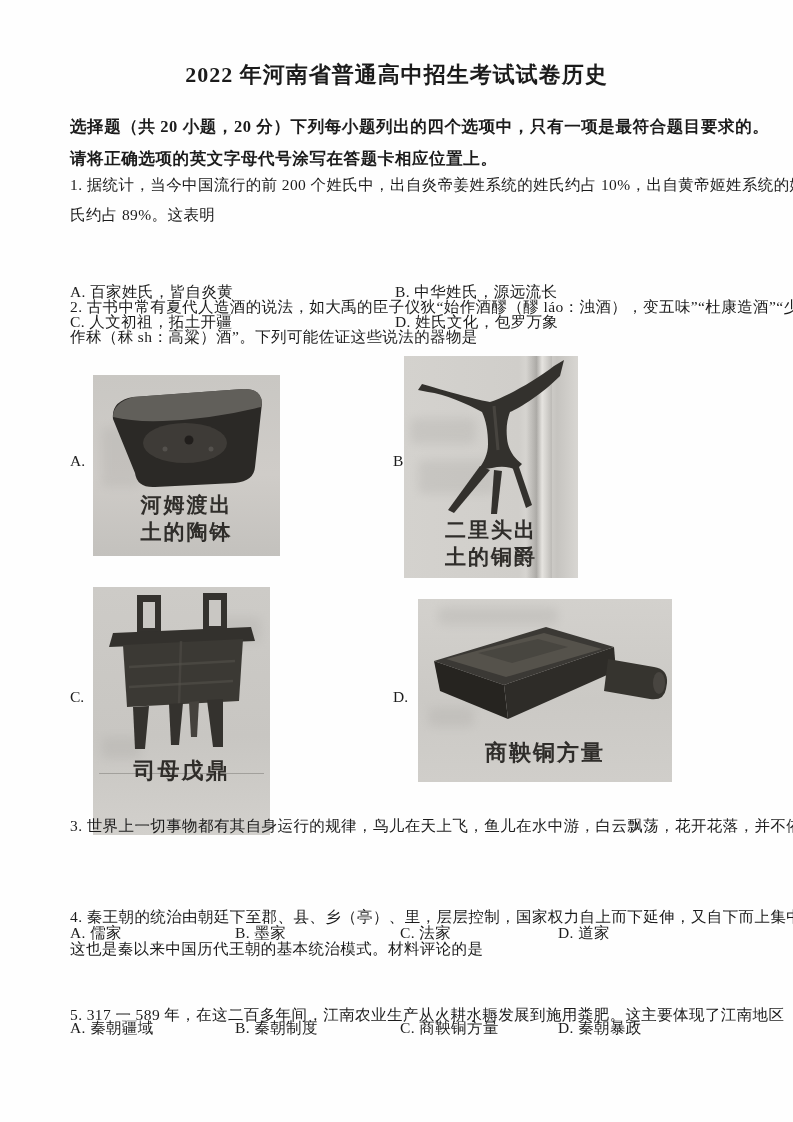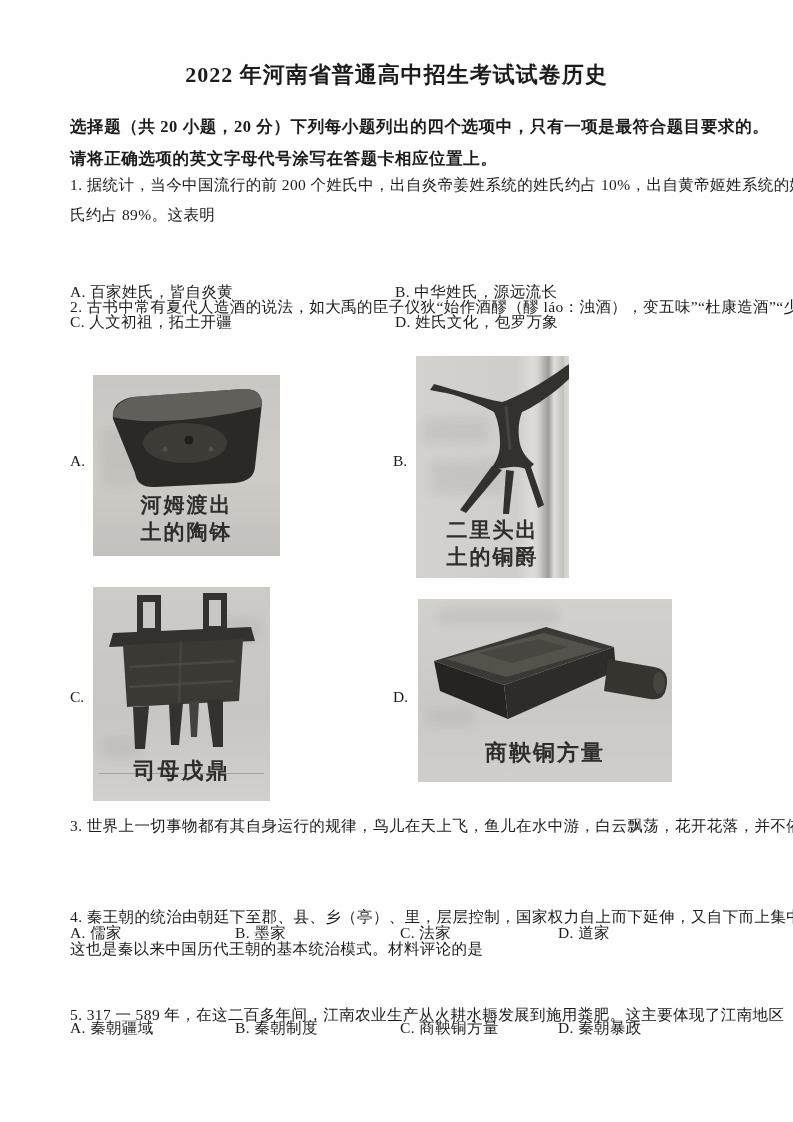--- a/index.html
+++ b/index.html
@@ -58,54 +58,55 @@
   <div class="line bold" style="top:137px">请将正确选项的英文字母代号涂写在答题卡相应位置上。</div>
 
   <div class="line" style="top:175px">1. 据统计，当今中国流行的前 200 个姓氏中，出自炎帝姜姓系统的姓氏约占 10%，出自黄帝姬姓系统的姓</div>
   <div class="line" style="top:205px">氏约占 89%。这表明</div>
   <div class="opt" style="left:70px;top:234px">A. 百家姓氏，皆自炎黄</div>
   <div class="opt" style="left:395px;top:234px">B. 中华姓氏，源远流长</div>
   <div class="opt" style="left:70px;top:264px">C. 人文初祖，拓土开疆</div>
   <div class="opt" style="left:395px;top:264px">D. 姓氏文化，包罗万象</div>
 
   <div class="line" style="top:297px">2. 古书中常有夏代人造酒的说法，如大禹的臣子仪狄“始作酒醪（醪 láo：浊酒），变五味”“杜康造酒”“少康</div>
+  <div class="line" style="top:327px">作秫（秫 sh：高粱）酒”。下列可能佐证这些说法的器物是</div>
 
   <div class="fig-label" style="left:70px;top:452px">A.</div>
   <div class="photo" id="photo-a" style="left:93px;top:375px;width:187px;height:181px">
     <div class="ghost" style="left:8px;top:52px;width:40px;height:60px"></div>
     <svg width="187" height="120" viewBox="0 0 187 120" style="top:4px">
       <path d="M20,40 Q18,22 40,18 L150,10 Q168,9 169,24 L162,88 Q161,102 142,104 L62,108 Q44,109 42,94 Z" fill="#2b2926"></path>
       <path d="M40,18 L150,10 Q168,9 169,24 L168,28 Q120,40 70,42 Q40,43 20,38 Q20,24 40,18 Z" fill="#6b6964" opacity="0.85"></path>
       <ellipse cx="92" cy="64" rx="42" ry="20" fill="#4b4843" opacity="0.6"></ellipse>
       <circle cx="96" cy="61" r="4.5" fill="#1e1c1a" opacity="0.9"></circle>
       <circle cx="72" cy="70" r="2.5" fill="#5a5752" opacity="0.8"></circle>
       <circle cx="118" cy="70" r="2.5" fill="#5a5752" opacity="0.8"></circle>
     </svg>
     <div class="caption" style="top:116px">河姆渡出</div>
     <div class="caption" style="top:143px">土的陶钵</div>
   </div>
 
   <div class="fig-label" style="left:393px;top:452px">B.</div>
-  <div class="photo" id="photo-b" style="left:416px;top:356px;width:153px;height:222px">
+  <div class="photo" id="photo-b" style="left:404px;top:356px;width:174px;height:222px">
     <div class="ghost" style="left:6px;top:62px;width:66px;height:26px"></div>
     <div class="ghost" style="left:14px;top:104px;width:78px;height:34px"></div>
     <div class="fold" style="left:122px"></div>
     <svg width="183" height="160" viewBox="0 0 183 160" style="top:2px">
       <path d="M18,26 C52,36 74,42 86,44 C104,38 132,22 150,8 L160,2 L156,18 C138,36 116,50 106,54 C103,62 102,70 103,80 C104,92 110,100 118,106 L112,112 C104,108 96,108 88,110 L74,112 C80,104 84,96 84,86 C84,74 82,62 78,54 C64,46 40,36 24,34 L14,32 Z" fill="#33312d"></path>
       <polygon points="76,108 44,152 50,155 86,112" fill="#33312d"></polygon>
       <polygon points="90,112 87,156 93,156 98,113" fill="#33312d"></polygon>
       <polygon points="108,108 122,150 128,147 114,106" fill="#33312d"></polygon>
       <path d="M90,48 L94,92" stroke="#55524c" stroke-width="3" opacity="0.6"></path>
     </svg>
     <div class="caption" style="top:160px">二里头出</div>
     <div class="caption" style="top:187px">土的铜爵</div>
   </div>
 
   <div class="fig-label" style="left:70px;top:688px">C.</div>
-  <div class="photo" id="photo-c" style="left:93px;top:587px;width:177px;height:214px">
+  <div class="photo" id="photo-c" style="left:93px;top:587px;width:177px;height:248px">
     <div class="ghost" style="left:120px;top:30px;width:48px;height:26px"></div>
     <div class="ghost" style="left:8px;top:150px;width:40px;height:22px"></div>
     <svg width="177" height="168" viewBox="0 0 177 168" style="top:2px">
       <rect x="44" y="6" width="24" height="40" fill="#34322e"></rect>
       <rect x="50" y="13" width="12" height="26" fill="#c9c7c3"></rect>
       <rect x="110" y="4" width="24" height="40" fill="#34322e"></rect>
       <rect x="116" y="11" width="12" height="26" fill="#c9c7c3"></rect>
       <polygon points="20,44 158,38 162,52 16,58" fill="#33312d"></polygon>
       <polygon points="30,56 150,50 146,112 34,118" fill="#3b3934"></polygon>
       <path d="M36,78 L142,72 M36,98 L140,92" stroke="#56534d" stroke-width="2.5" opacity="0.55"></path>

